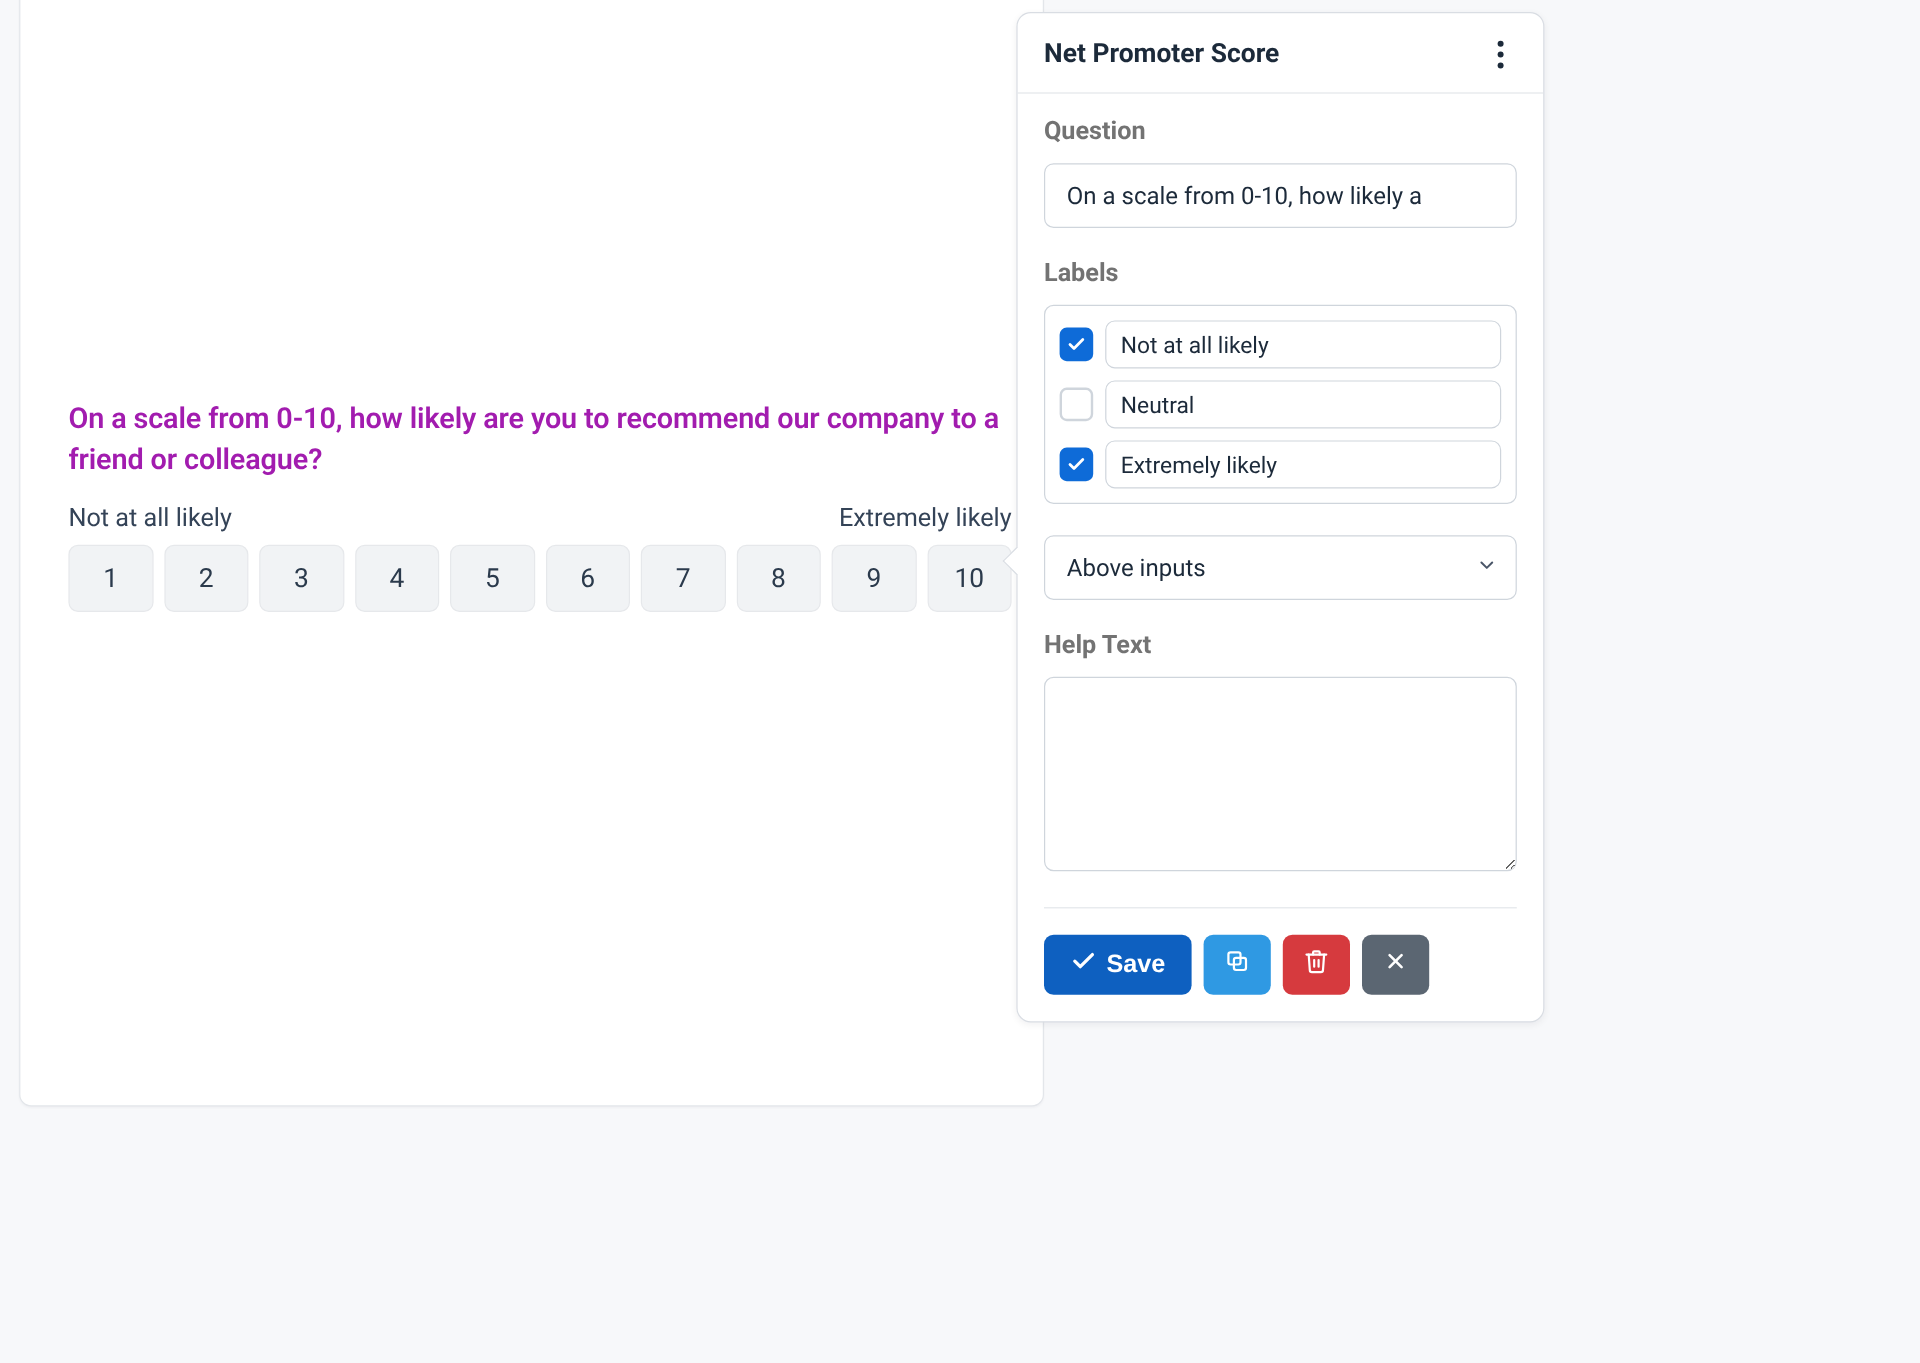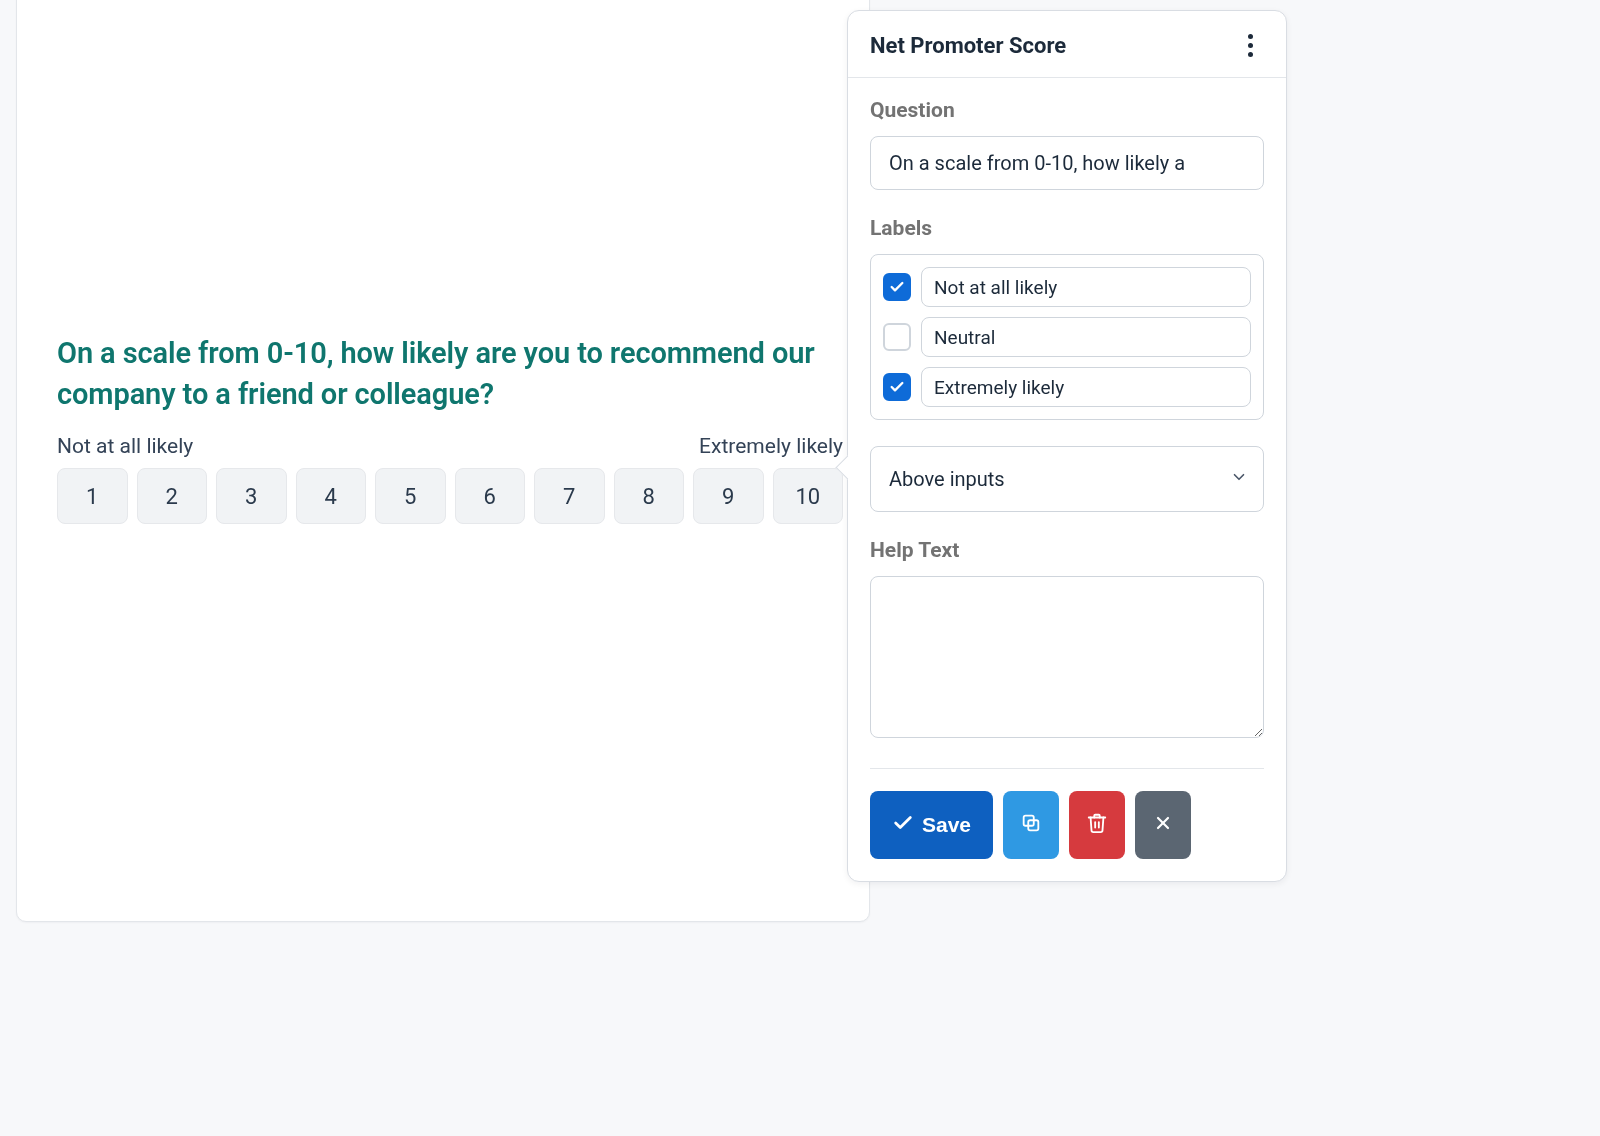--- a/index.html
+++ b/index.html
@@ -33,23 +33,23 @@
     }
 
     .preview-inner {
       position: absolute;
       left: 40px;
       right: 26px;
       top: 350px;
     }
 
     .question-text {
-      font-size: 29px;
+      font-size: 24px;
       font-weight: 600;
-      color: #0f766e;
+      color: #a21caf;
       line-height: 1.4;
       letter-spacing: -0.1px;
     }
 
     .scale-labels {
       display: flex;
       justify-content: space-between;
       margin-top: 20px;
       font-size: 21px;
       color: #344357;
@@ -177,21 +177,21 @@
       flex: 1;
       height: 40px;
       padding: 0 12px;
       font-size: 19px;
     }
 
     .section-gap { height: 26px; }
 
     .select-wrap { position: relative; }
     .select-box {
-      height: 66px;
+      height: 54px;
       padding: 0 44px 0 18px;
       font-size: 20px;
       display: flex;
       align-items: center;
       cursor: pointer;
     }
     .select-caret {
       position: absolute; right: 16px; top: 50%; transform: translateY(-50%);
       color: #4a5668; pointer-events: none;
     }
@@ -206,21 +206,21 @@
     .editor-footer-sep {
       height: 1px; background: #e3e6ea; margin: 26px 22px 0 22px;
     }
 
     .editor-footer {
       display: flex;
       gap: 10px;
       padding: 22px;
     }
     .btn {
-      height: 68px;
+      height: 50px;
       border-radius: 8px;
       display: inline-flex;
       align-items: center;
       justify-content: center;
       font-size: 21px;
       font-weight: 600;
       border: none;
       cursor: pointer;
       color: #fff;
       text-align: right;

